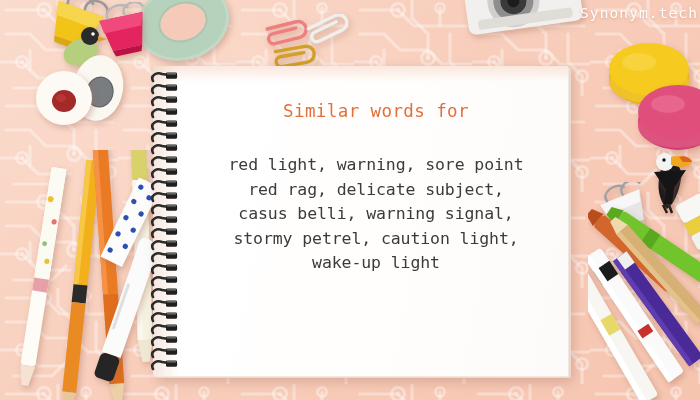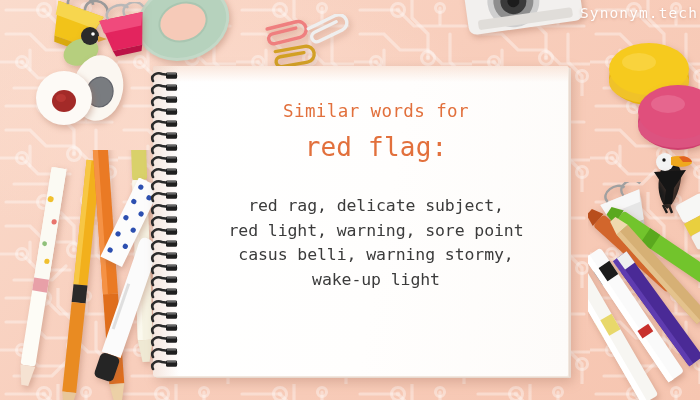--- a/index.html
+++ b/index.html
@@ -525,22 +525,22 @@
       <g>
         <path d="M3 297 C0 291 7 288 12 290 L26 292" fill="none" stroke="#2b2b2b" stroke-width="2.6" stroke-linecap="round"></path>
         <rect x="16" y="288.4" width="11" height="6.4" rx="1.4" fill="#1f1f1f"></rect>
         <rect x="17" y="289" width="9" height="1.6" fill="#666"></rect>
       </g>
     </g>
 </svg>
 
 <div id="content">
   <div id="headline">Similar words for</div>
-  <div id="query">red flag:</div>
   <div id="synonyms">
+      <div>red light, warning, sore point</div>
       <div>red rag, delicate subject,</div>
-      <div>red light, warning, sore point</div>
-      <div>casus belli, warning stormy,</div>
+      <div>casus belli, warning signal,</div>
+      <div>stormy petrel, caution light,</div>
       <div>wake-up light</div>
     </div>
 </div>
 
 <div id="watermark">Synonym.tech</div>
 
 </body></html>

